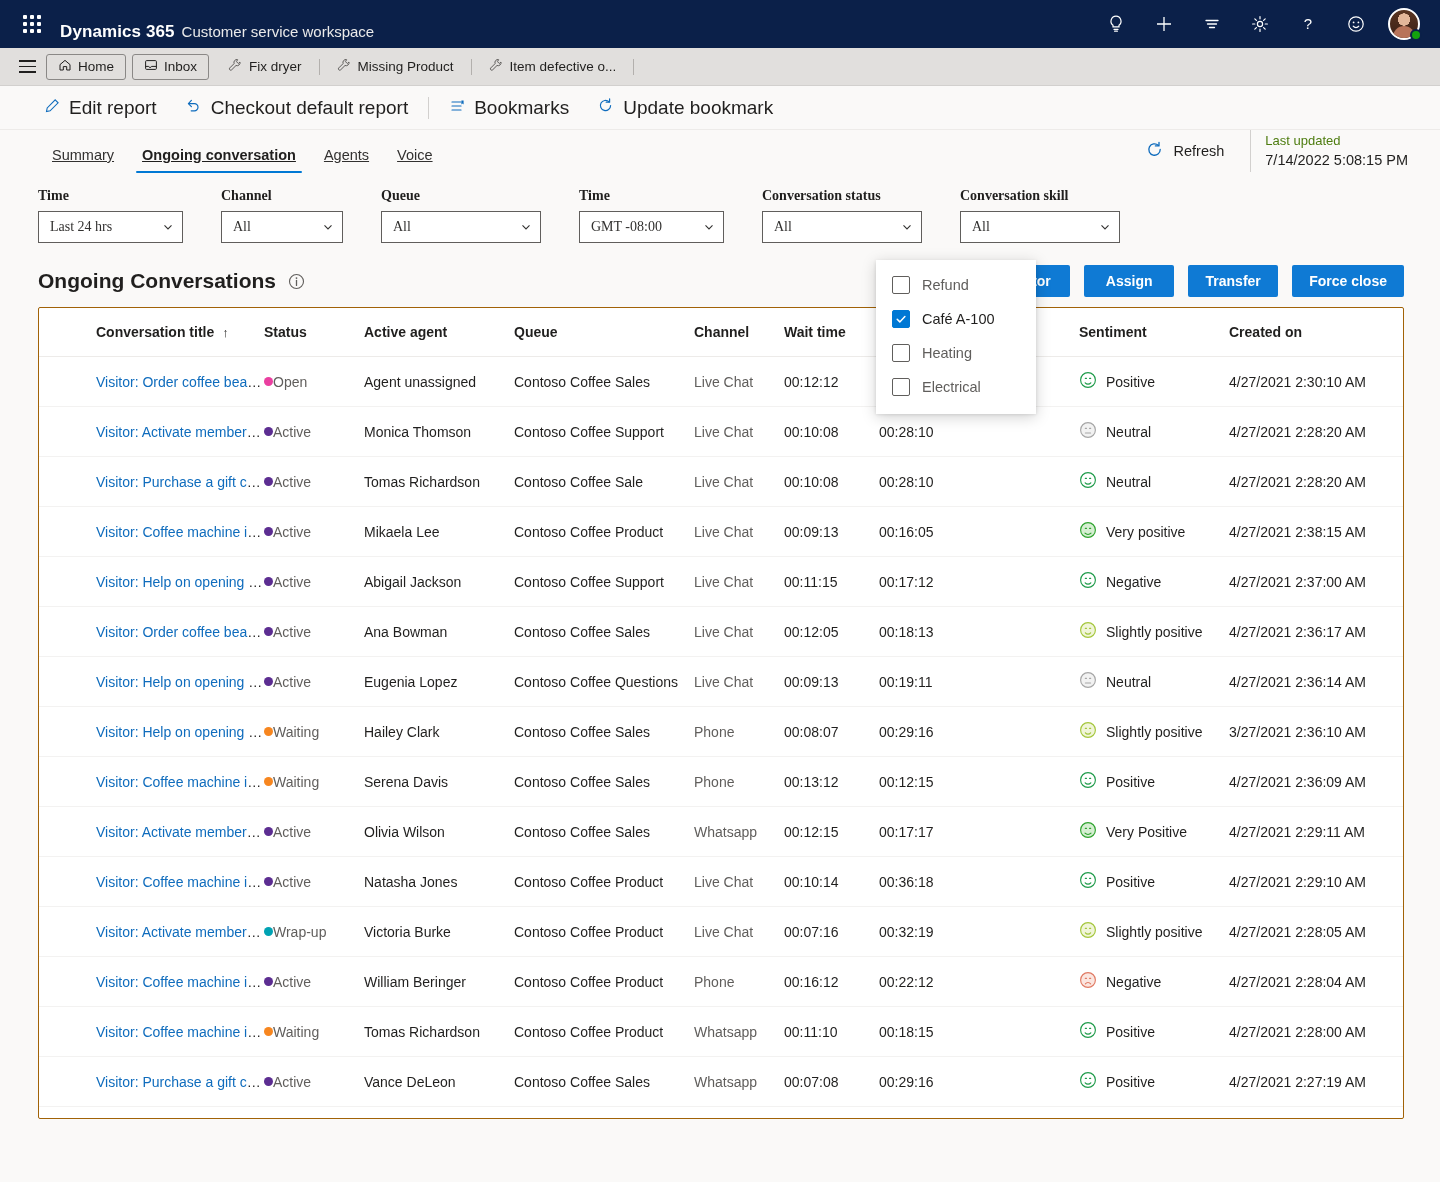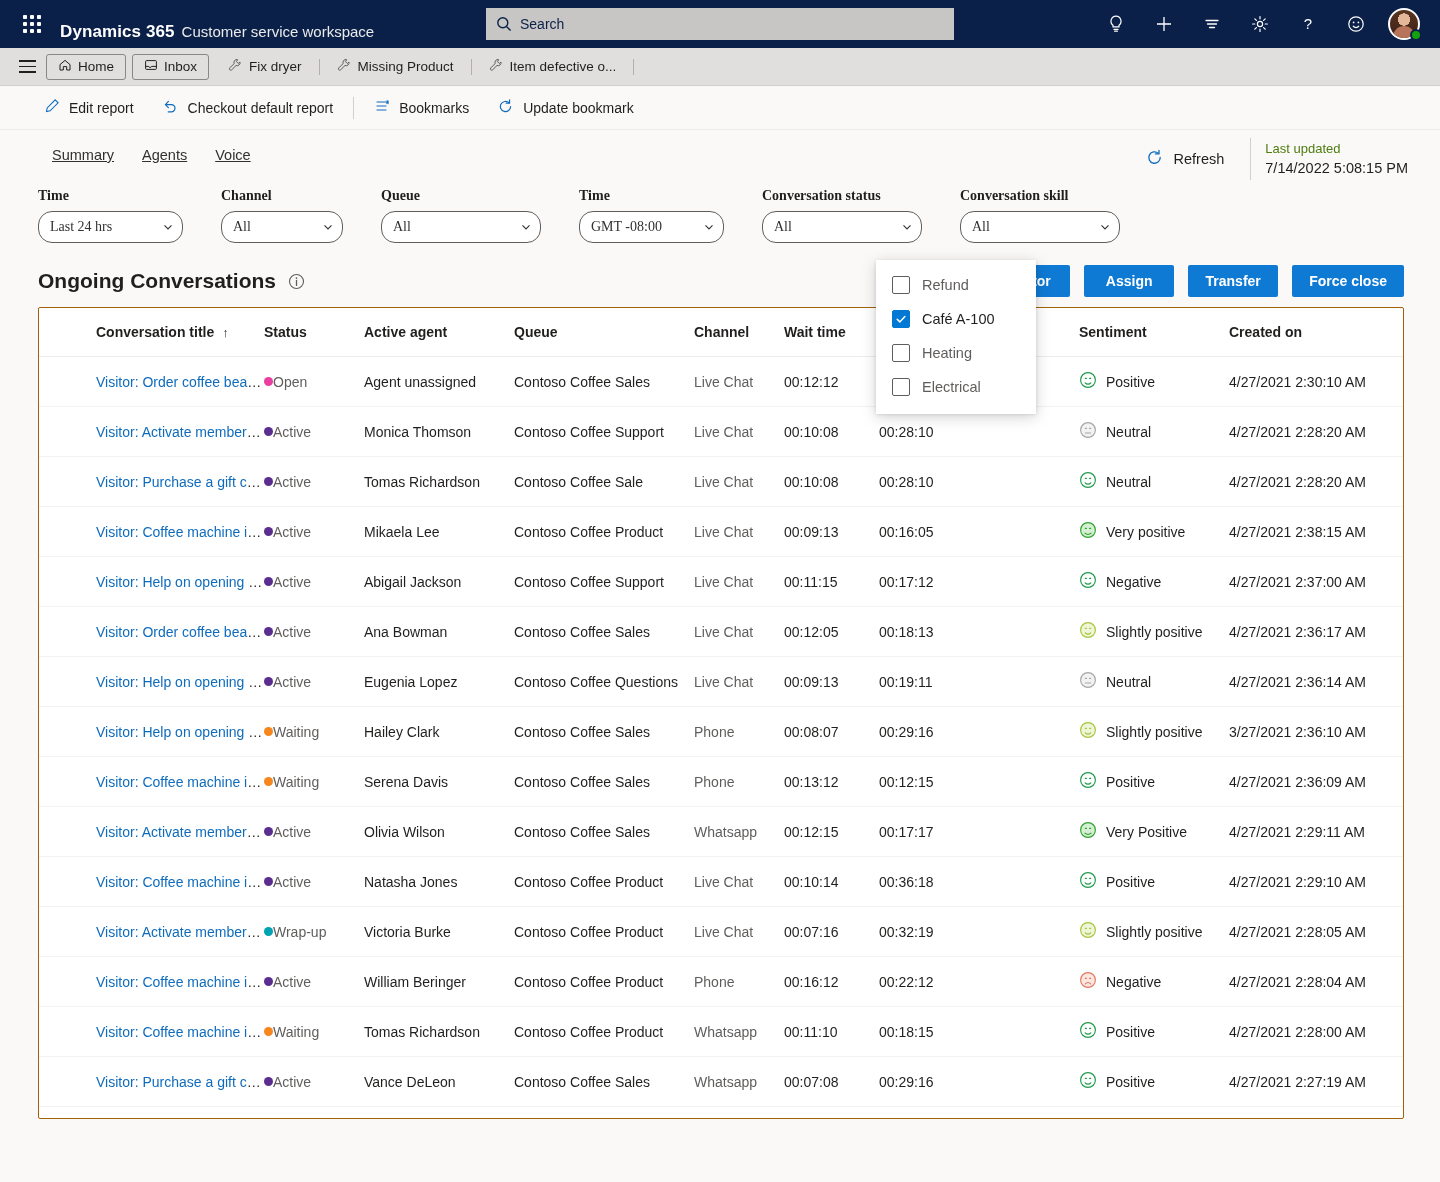--- a/index.html
+++ b/index.html
@@ -70,52 +70,52 @@
   }
   .sep { width: 1px; height: 16px; background: #b3b0ad; margin: 0 4px; }
 
   
   .cmdbar {
     height: 44px; background: #faf9f8; display: flex; align-items: center;
     padding: 0 30px; gap: 0px; border-bottom: 1px solid #edebe9;
   }
   .cmd {
     display: flex; align-items: center; gap: 9px; padding: 0 14px; height: 32px;
-    font-size: 14px; color: #201f1e; cursor: pointer; white-space: nowrap;
+    font-size: 19px; color: #201f1e; cursor: pointer; white-space: nowrap;
   }
   .cmd-sep { width: 1px; height: 22px; background: #d2d0ce; margin: 0 6px; }
 
   
   .reporttabs {
     display: flex; align-items: center; padding: 0 38px; height: 50px; gap: 0;
     position: relative; background: #faf9f8;
   }
   .rtab {
     padding: 0 14px; height: 48px; display: flex; align-items: center;
     font-size: 14.5px; color: #323130; cursor: pointer; position: relative; text-decoration: underline;
   }
   .rtab.active { font-weight: 700; color: #201f1e; }
   .rtab.active::after {
     content: ""; position: absolute; left: 8px; right: 8px; bottom: 6px; height: 2.5px;
     background: #0078d4; border-radius: 2px;
   }
   .refresh-area {
-    position: absolute; right: 32px; top: 8px; display: flex; align-items: center; gap: 0;
+    position: absolute; right: 32px; top: 0; display: flex; align-items: center; gap: 0;
   }
   .refresh-btn { display: flex; align-items: center; gap: 10px; padding: 0 12px; height: 36px; cursor: pointer; font-size: 14.5px; color: #201f1e; }
   .vsep { width: 1px; height: 42px; background: #d2d0ce; margin: 0 14px; }
   .lastupd-l { font-size: 13px; color: #4d7c0f; line-height: 18px; }
   .lastupd-v { font-size: 14.5px; color: #201f1e; line-height: 20px; }
 
   
   .filters { display: flex; padding: 8px 38px 0 38px; gap: 38px; position: relative; font-family: Liberation Serif, serif; }
   .filt { display: flex; flex-direction: column; gap: 7px; }
   .filt-label { font-size: 14px; font-weight: 700; color: #201f1e; }
   .combo {
-    width: 122px; height: 32px; border: 1px solid #605e5c; border-radius: 14px; background: #fff;
+    width: 122px; height: 32px; border: 1px solid #605e5c; border-radius: 0; background: #fff;
     display: flex; align-items: center; justify-content: space-between; padding: 0 8px 0 11px;
     font-size: 14px; color: #323130; cursor: pointer;
   }
   .combo.w145 { width: 145px; }
   .combo.w160 { width: 160px; }
   .chev { color: #323130; display: flex; }
 
   
   .skill-menu {
     position: absolute; left: 876px; top: 260px; width: 160px; background: #fff;
@@ -190,29 +190,20 @@
         <i></i>
         <i></i>
         <i></i>
       </div>
   </div>
   <div class="brand">
     <span class="brand-d365">Dynamics 365</span>
     <span class="brand-app">Customer service workspace</span>
   </div>
 
-  <div class="searchbox">
-    <span class="ico">
-      <svg width="16" height="16" viewBox="0 0 16 16">
-          <circle cx="6.8" cy="6.8" r="5" fill="none" stroke="#0b2049" stroke-width="1.4"></circle>
-          <line x1="10.5" y1="10.5" x2="14.6" y2="14.6" stroke="#0b2049" stroke-width="1.4"></line>
-        </svg>
-    </span>
-    <input class="search-input" value="" placeholder="Search" style="">
-  </div>
 
   <div class="topnav-right">
     <div class="nav-ico">
       <svg width="20" height="20" viewBox="0 0 20 20">
           <path d="M10 2.2a5 5 0 0 0-3 9v1.6h6V11.2a5 5 0 0 0-3-9z" fill="none" stroke="#fff" stroke-width="1.2"></path>
           <path d="M8 15.4h4M8.6 17.2h2.8" stroke="#fff" stroke-width="1.2" stroke-linecap="round"></path>
         </svg>
     </div>
     <div class="nav-ico">
       <svg width="20" height="20" viewBox="0 0 20 20">
@@ -342,20 +333,23 @@
           <path d="M12.6 1.8v3.4H9.2" fill="none" stroke="#0f6cbd" stroke-width="1.2" stroke-linecap="round" stroke-linejoin="round"></path>
         </svg>
     </span>
     <span>Update bookmark</span>
   </div>
 </div>
 
 <div class="reporttabs">
   <div class="rtab">
     <span>Summary</span>
+  </div>
+  <div class="rtab active">
+    <span>Ongoing conversation</span>
   </div>
   <div class="rtab">
     <span>Agents</span>
   </div>
   <div class="rtab">
     <span>Voice</span>
   </div>
 
   <div class="refresh-area">
     <div class="refresh-btn">

